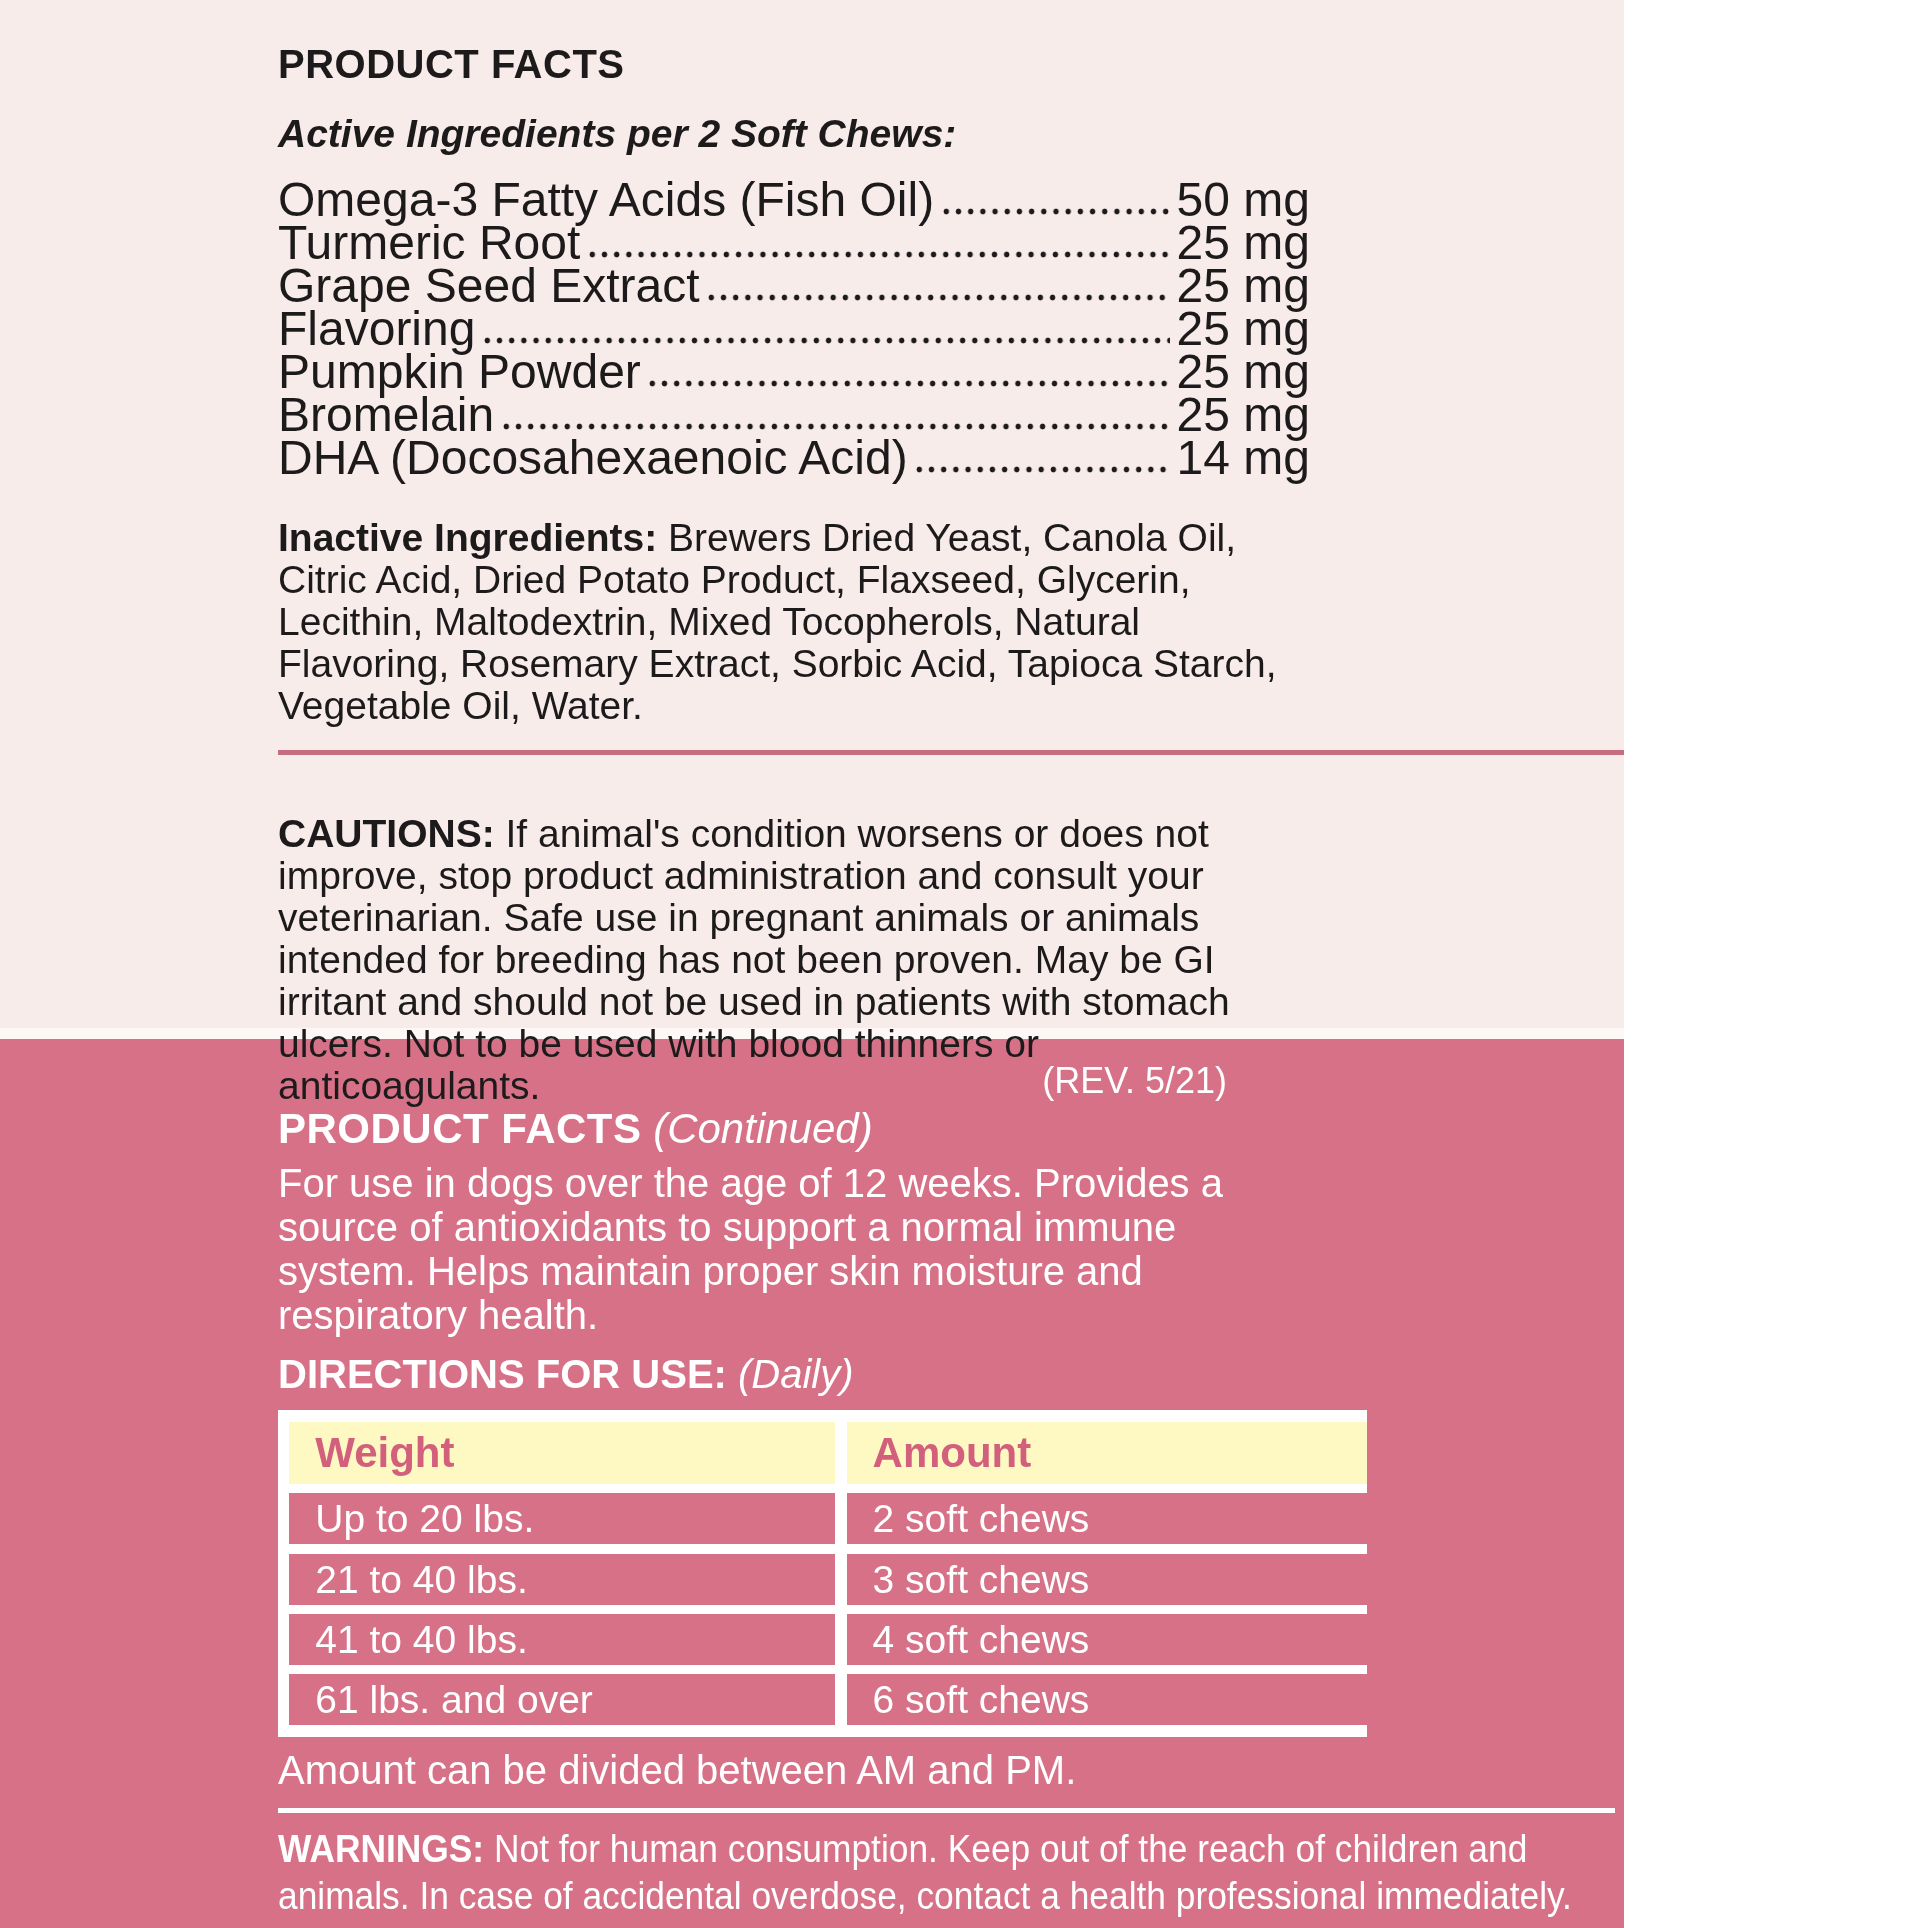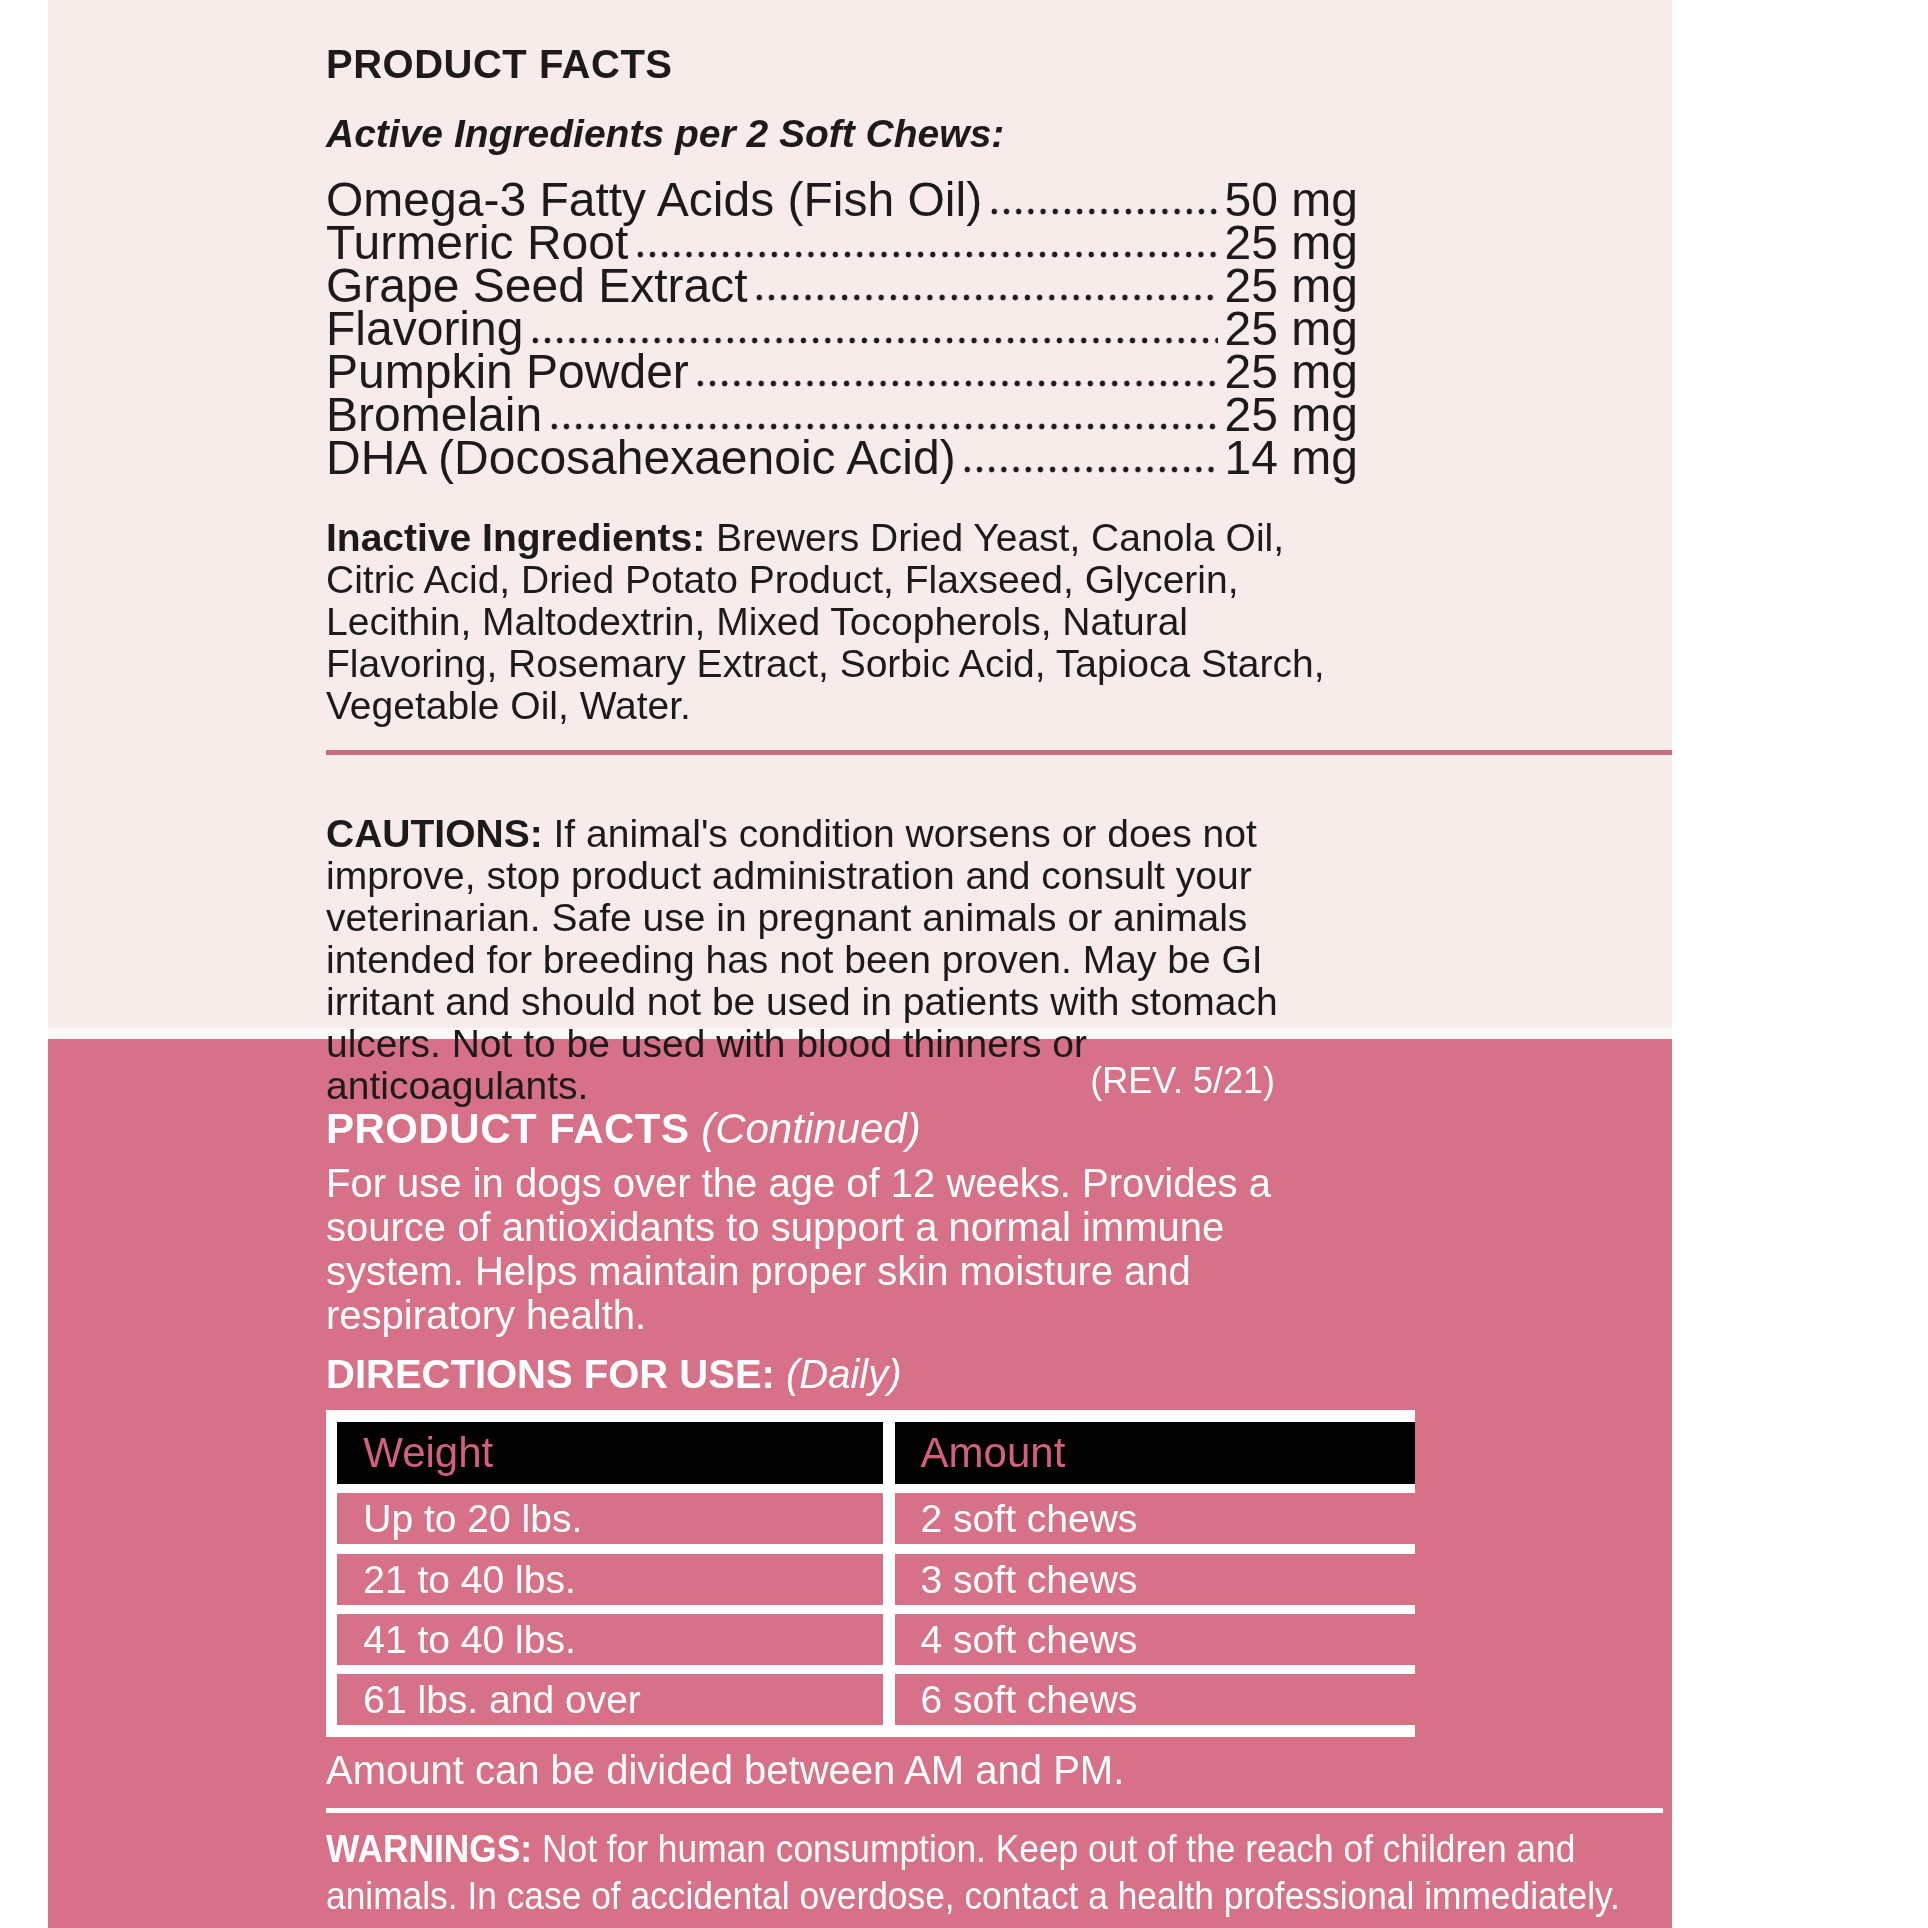--- a/index.html
+++ b/index.html
@@ -4,21 +4,20 @@
 <style>
   html, body { margin: 0; padding: 0; }
   body { font-family: "Liberation Sans", "DejaVu Sans", sans-serif; }
 
   .page {
     position: relative;
     width: 1624px;
     height: 1928px;
     overflow: hidden;
     color: var(--ink, #1d1a1b);
-    padding-left: 48px;
   }
 
   
   .top-panel {
     box-sizing: border-box;
     height: 1028px;
     background: var(--top-bg, #f8ecea);
     padding: 42px 314px 0 278px;
   }
   .pf-title {
@@ -122,23 +121,23 @@
     margin-top: 13px;
     width: 1089px;
     background: #ffffff;
     padding: 11.3px;
     display: grid;
     grid-template-columns: 51.2% 48.8%;
     column-gap: 11.3px;
     row-gap: 9.4px;
   }
   .dose-table .th {
-    background: #000000;
+    background: #fef9c3;
     color: var(--header-pink, #d25f7b);
-    font-weight: normal;
+    font-weight: bold;
     font-size: 42px;
     height: 62px;
     line-height: 62px;
     padding-left: 26px;
   }
   .dose-table .td {
     background: var(--row-pink, #d77187);
     color: #ffffff;
     font-size: 39px;
     height: 51px;

